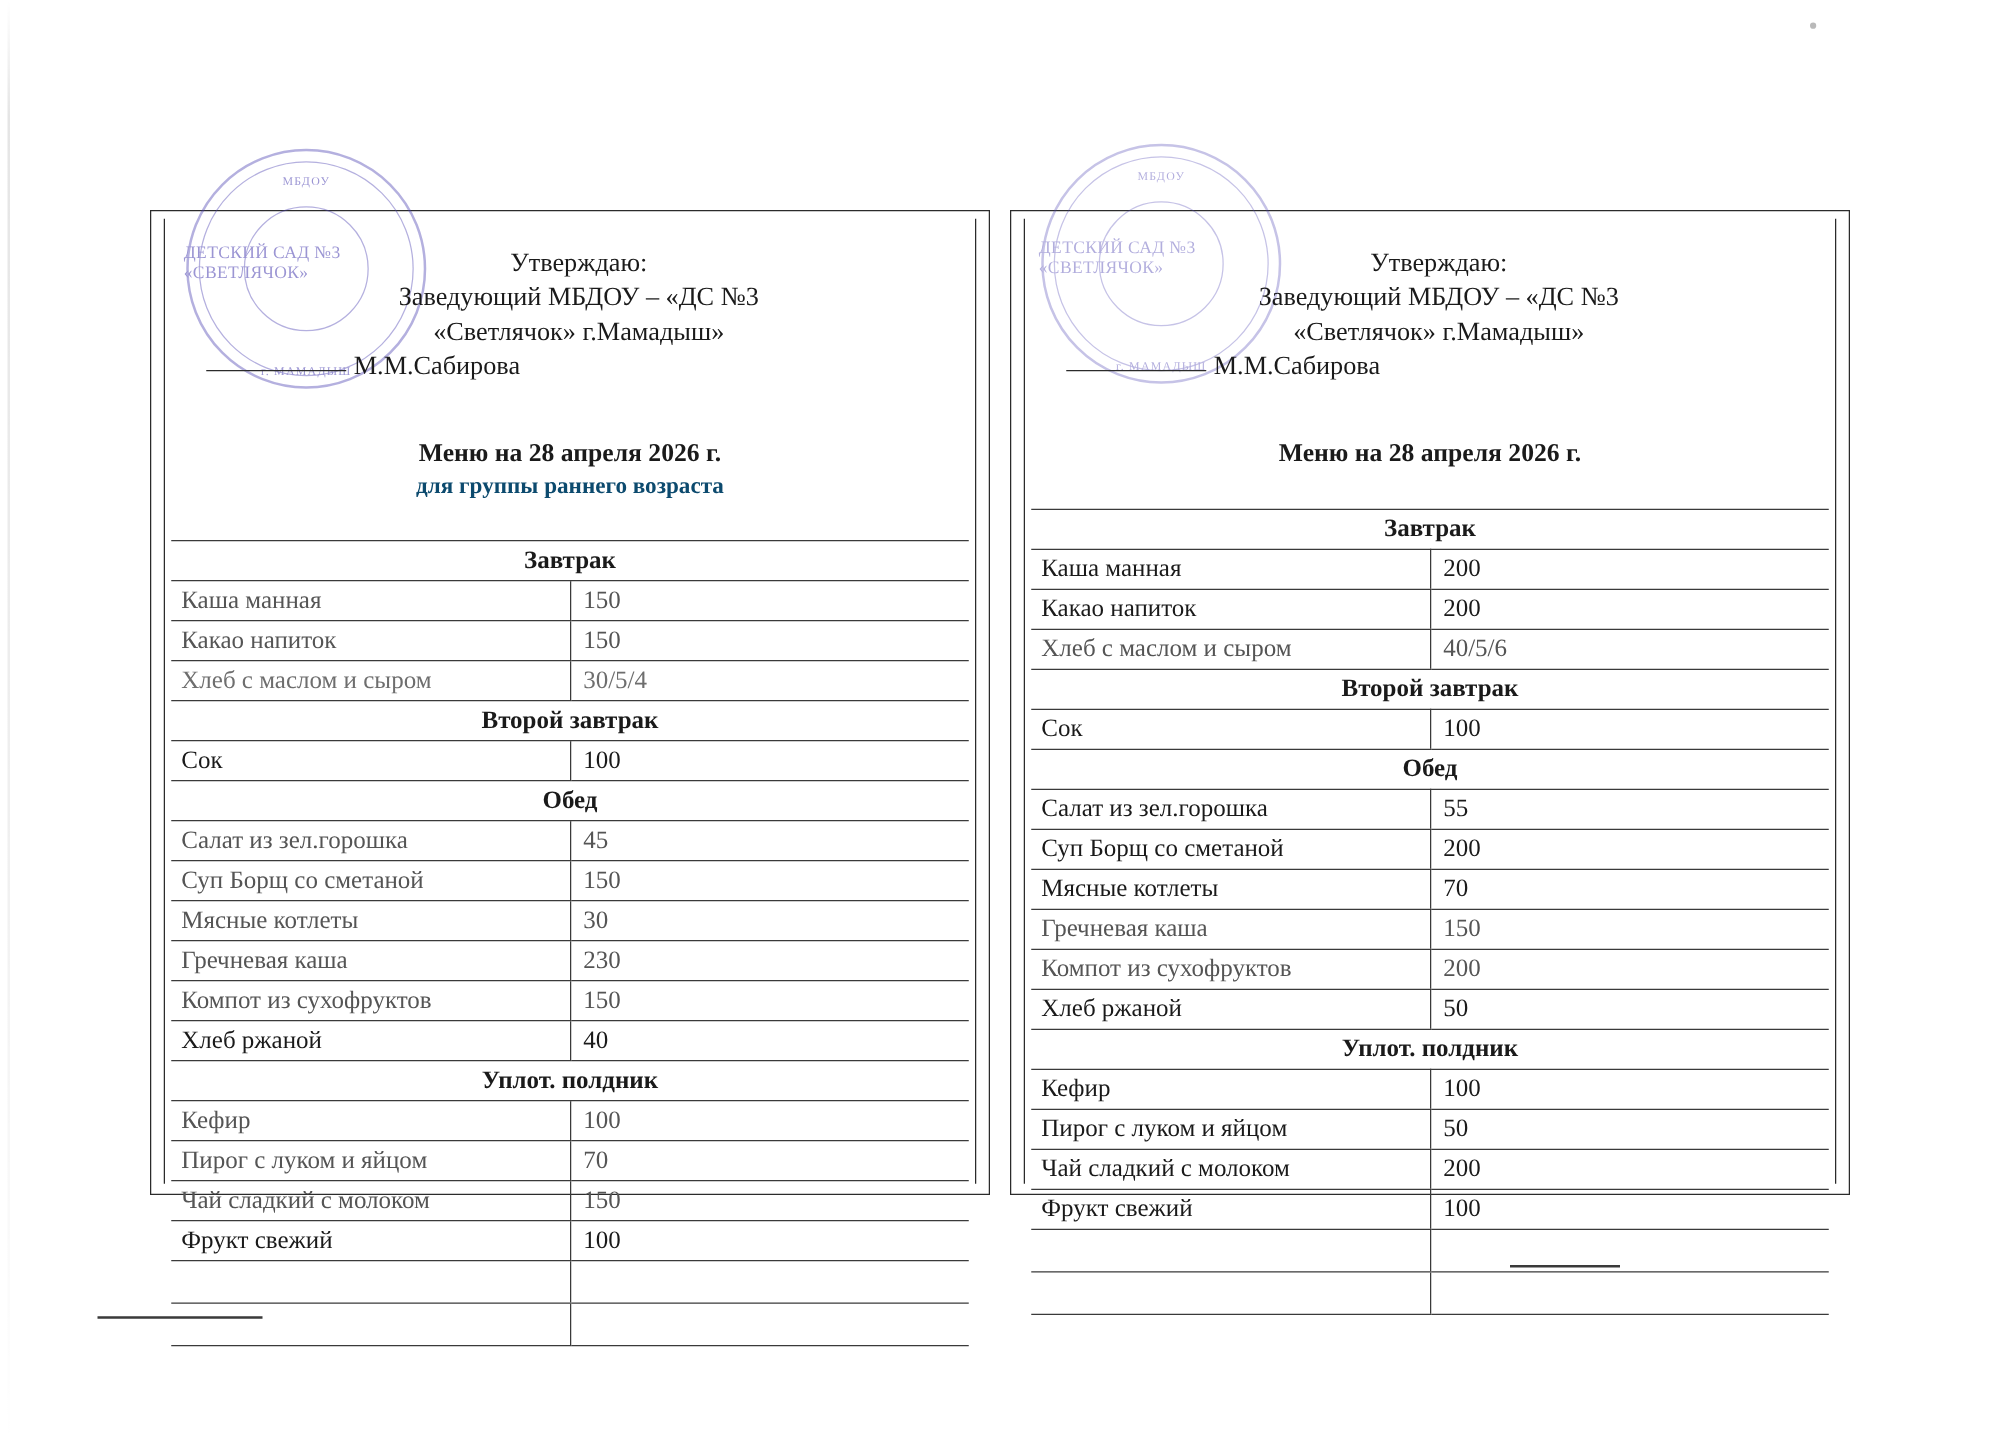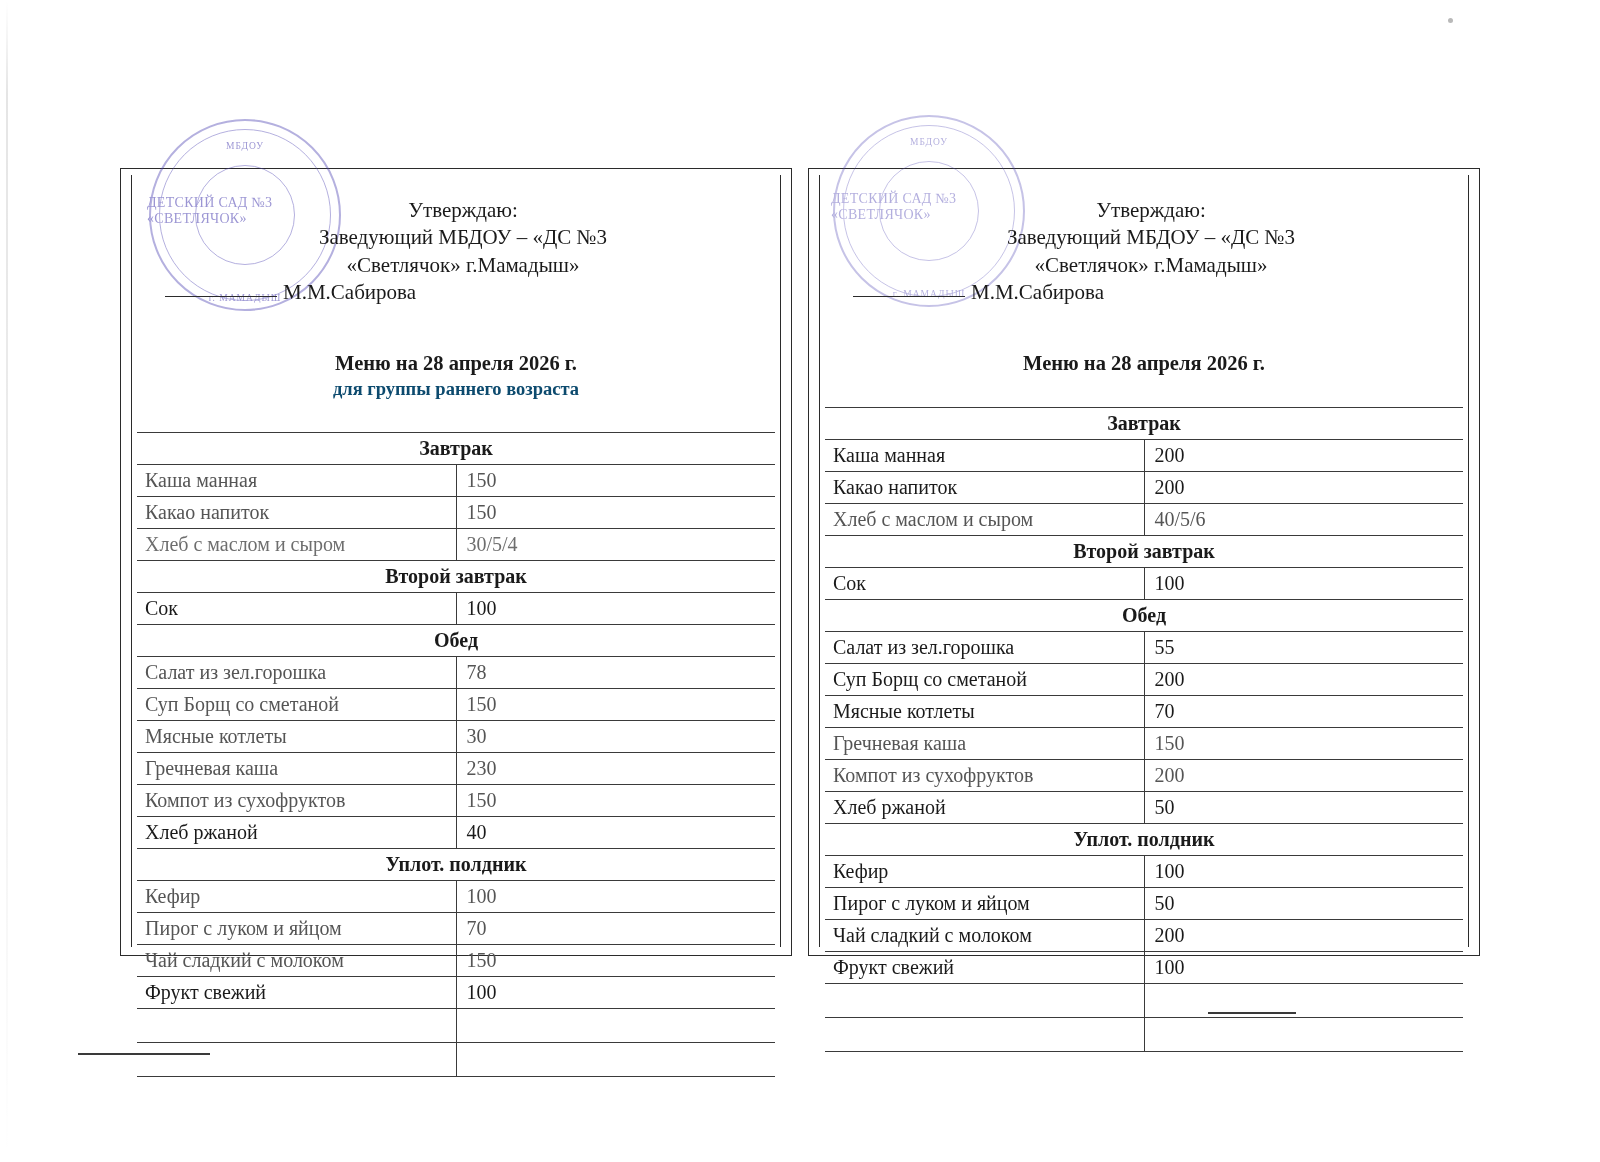--- a/index.html
+++ b/index.html
@@ -238,21 +238,21 @@
       <tr>
         <td class="name">Сок</td>
         <td class="qty">100</td>
       </tr>
 
       <tr class="section">
         <td colspan="2">Обед</td>
       </tr>
       <tr class="faded">
         <td class="name">Салат из зел.горошка</td>
-        <td class="qty">78</td>
+        <td class="qty">45</td>
       </tr>
       <tr class="faded">
         <td class="name">Суп Борщ со сметаной</td>
         <td class="qty">150</td>
       </tr>
       <tr class="faded">
         <td class="name">Мясные котлеты</td>
         <td class="qty">30</td>
       </tr>
       <tr class="faded">

